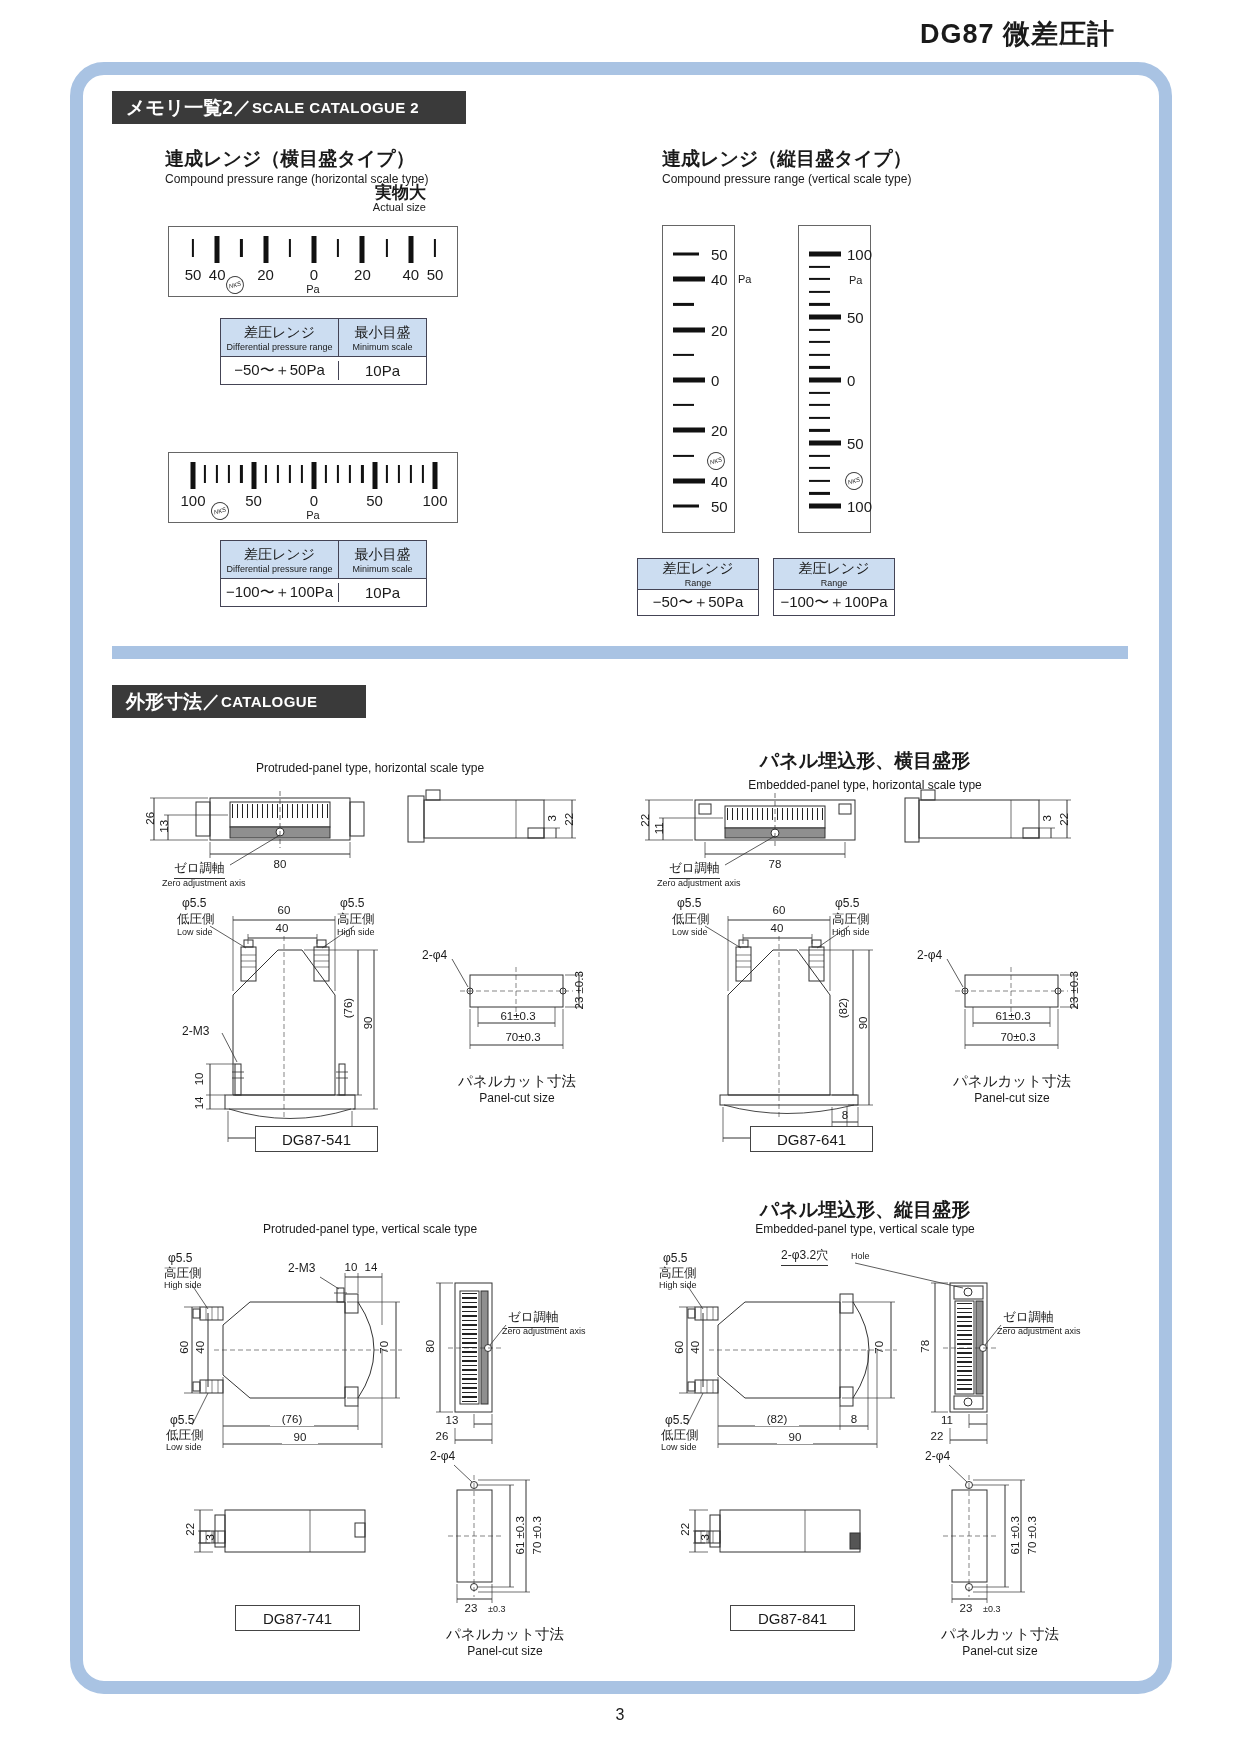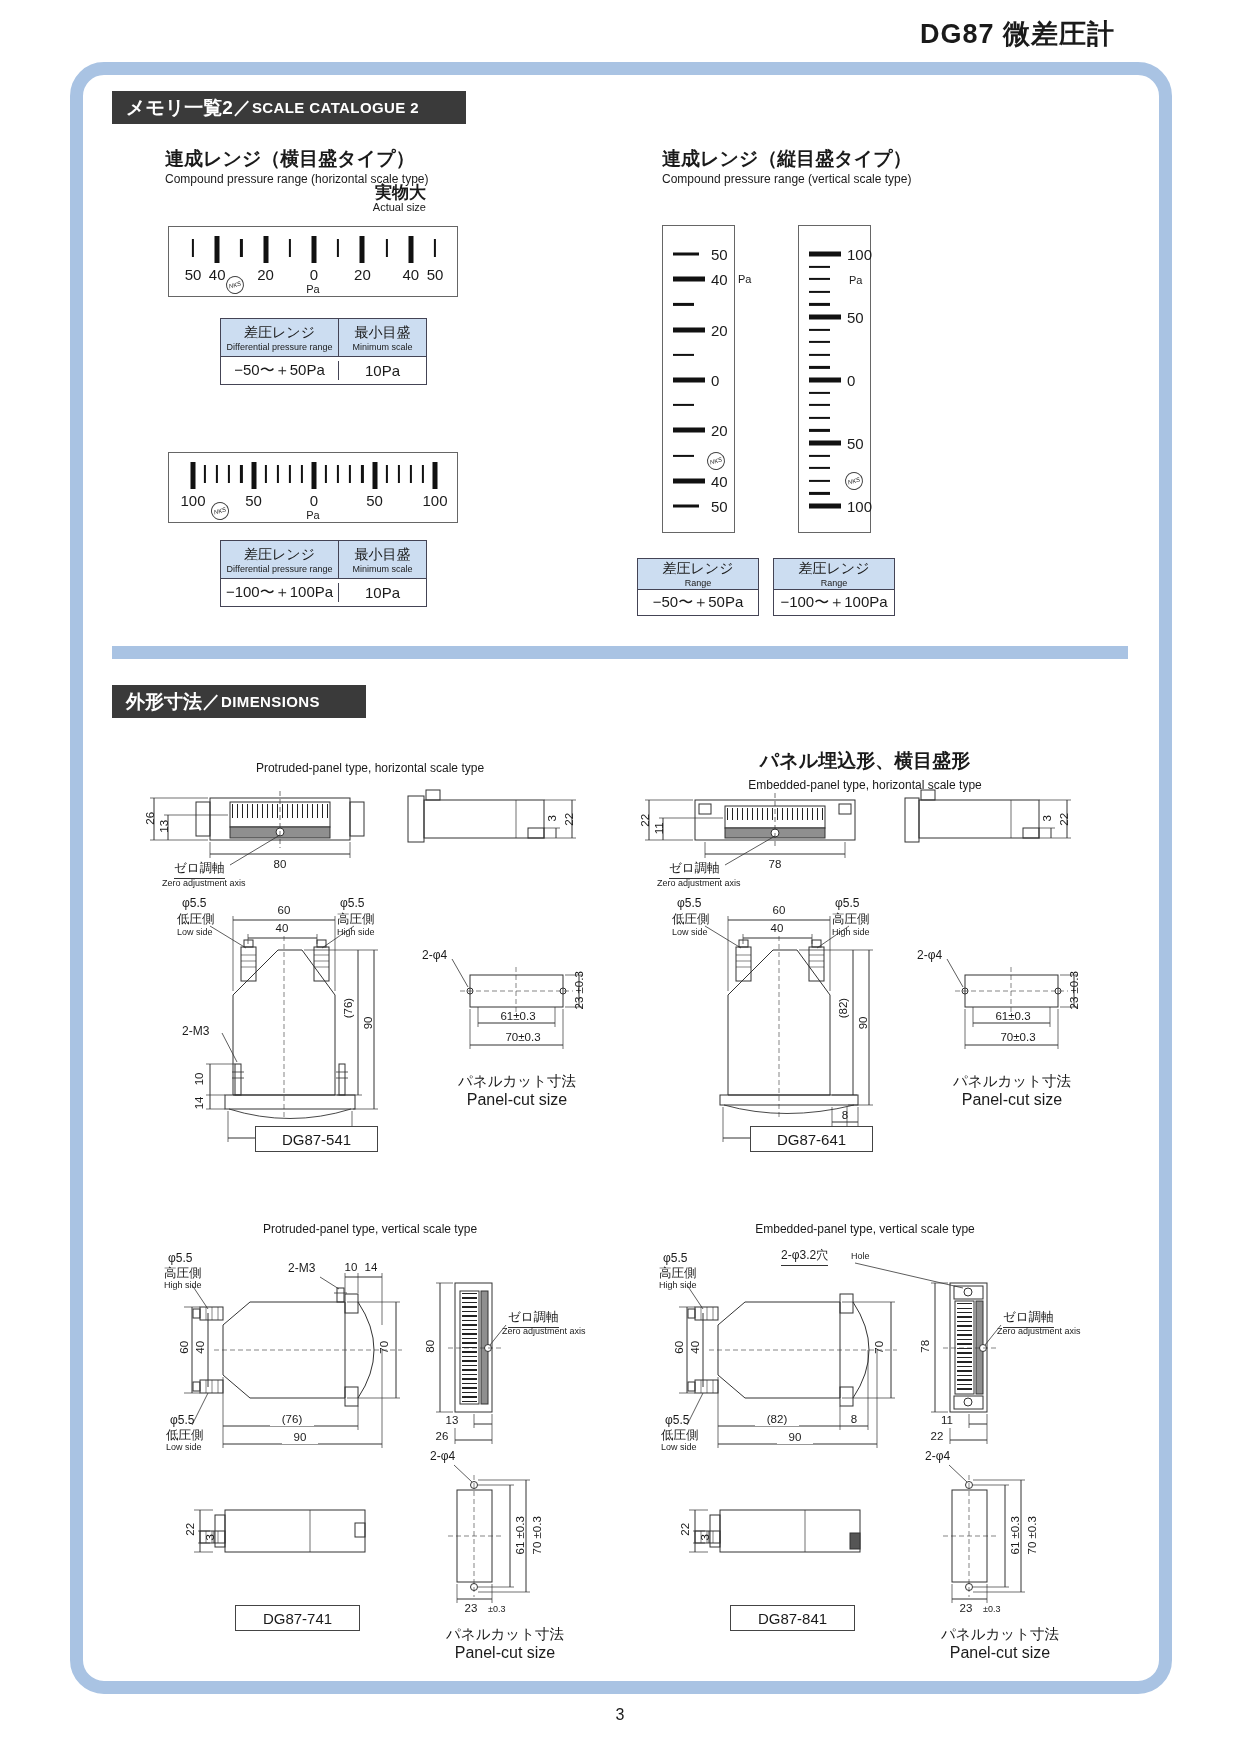--- a/index.html
+++ b/index.html
@@ -52,21 +52,21 @@
 .dm{position:absolute;font-size:11.5px;white-space:nowrap;line-height:1.1}
 .d12{position:absolute;font-size:12px;white-space:nowrap}
 .jl{position:absolute;font-size:12.5px;white-space:nowrap}
 .el{position:absolute;font-size:9px;white-space:nowrap;color:#222}
 .c{text-align:center}
 .rot{transform:rotate(-90deg)}
 .wb{background:#fff;padding:0 2px}
 .ul{border-bottom:1px solid #333;padding-bottom:1px}
 .tol{position:absolute;font-size:9px;white-space:nowrap}
 .cap1{position:absolute;font-size:14.5px;text-align:center;white-space:nowrap}
-.cap2{position:absolute;font-size:16px;text-align:center;white-space:nowrap}
+.cap2{position:absolute;font-size:12px;text-align:center;white-space:nowrap}
 .model{position:absolute;border:1.4px solid #444;display:flex;align-items:center;justify-content:center;font-size:15px;background:#fff}
 .hmini{position:absolute;background:repeating-linear-gradient(90deg,#222 0 1.4px,transparent 1.4px 5px)}
 .vmini{position:absolute;background:repeating-linear-gradient(180deg,#222 0 1.4px,transparent 1.4px 4.5px)}
 .pagenum{position:absolute;left:0;top:1706px;width:1240px;text-align:center;font-size:16px}
 </style>
 </head>
 <body>
 
 <div class="doc-title">DG87 微差圧計</div>
 <div class="frame"></div>
@@ -239,21 +239,21 @@
       <div class="ct-en">Range</div>
     </div>
   <div class="vt-body">−100〜＋100Pa</div>
 </div>
 
 <div class="divider"></div>
 
 <div class="sec-h" style="left:112px;top:685px;width:254px">
   <span class="sec-jp">外形寸法</span>
   <span class="sec-sep">／</span>
-  <span class="sec-en">DIMENSIONS</span>
+  <span class="sec-en">CATALOGUE</span>
 </div>
 
 <div class="q" style="left:130px;top:728px;width:480px;height:450px">
 <svg width="480" height="450" viewBox="0 0 480 450">
  <g stroke="#333" fill="none" stroke-width="1">
   <rect x="80" y="70" width="140" height="42"></rect>
         <rect x="66" y="74" width="14" height="34"></rect>
         <rect x="220" y="74" width="14" height="34"></rect>
         <rect x="100" y="74" width="100" height="25"></rect>
   <rect x="100" y="99" width="100" height="11" fill="#8f8f8f"></rect>
@@ -737,20 +737,21 @@
           <line x1="362" y1="399" x2="362" y2="418"></line>
         </g>
   <line x1="380" y1="300" x2="380" y2="402"></line>
         <line x1="396" y1="295" x2="396" y2="407"></line>
         <line x1="327" y1="414" x2="362" y2="414"></line>
   <line x1="107" y1="433" x2="137" y2="433"></line>
         <line x1="198" y1="433" x2="228" y2="433"></line>
  </g>
 </svg>
 <div class="vmini" style="left:332px;top:118px;width:15px;height:89px"></div>
+<div class="qt1" style="top:12px">パネル埋込形、縦目盛形</div>
 <div class="qt2" style="top:37px">Embedded-panel type, vertical scale type</div>
 <span class="d12" style="left:38px;top:66px">φ5.5</span>
 <span class="jl" style="left:34px;top:80px">高圧側</span>
 <span class="el" style="left:34px;top:95px">High side</span>
 <span class="d12 ul" style="left:156px;top:62px">2-φ3.2穴</span>
 <span class="el" style="left:226px;top:66px">Hole</span>
 <span class="dm rot c" style="left:44px;top:156px;width:20px">60</span>
 <span class="dm rot c" style="left:60px;top:156px;width:20px">40</span>
 <span class="dm rot c" style="left:244px;top:156px;width:20px">70</span>
 <span class="dm c wb" style="left:130px;top:228px;width:44px">(82)</span>

